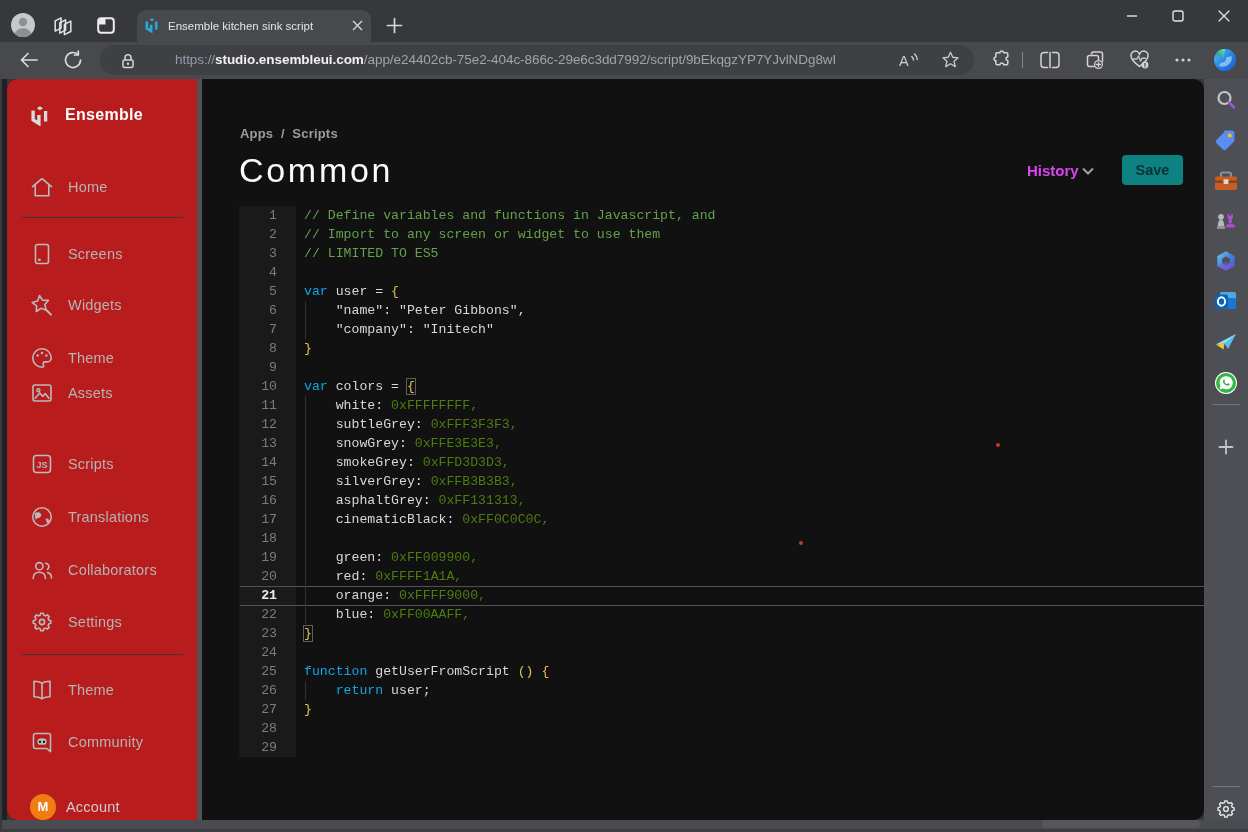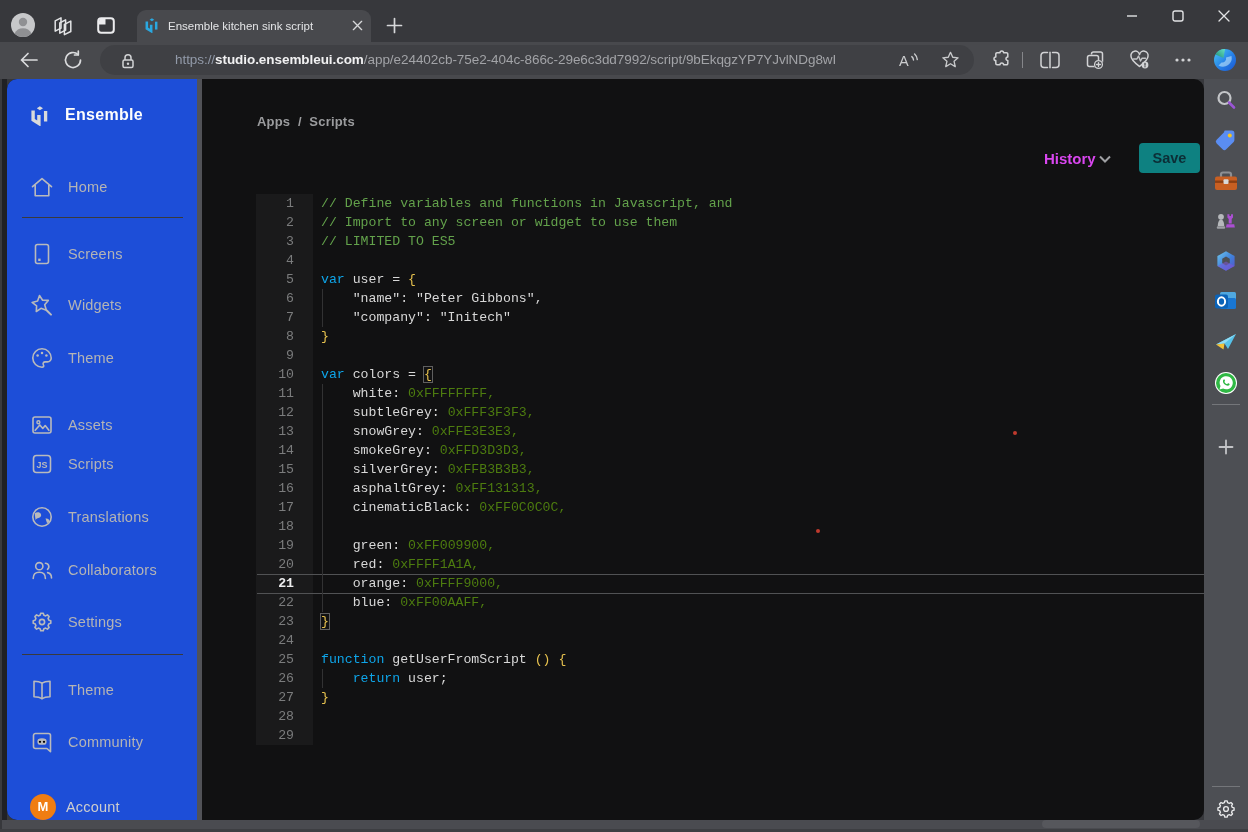--- a/index.html
+++ b/index.html
@@ -8,29 +8,29 @@
   #stage { position:relative; width:1248px; height:832px; }
   
   #titlebar { left:0; top:0; width:1248px; height:42px; background:#37383c; }
   #toolbar { left:0; top:42px; width:1248px; height:37px; background:#48494d; }
   #tab { left:137px; top:10px; width:234px; height:32px; background:#48494d; border-radius:9px 9px 0 0; }
   #tabtitle { left:31px; top:10px; font-size:11.5px; color:#e3e4e6; white-space:nowrap; }
   #urlpill { left:100px; top:45px; width:874px; height:30px; background:#3f4044; border-radius:15px; }
   .urltxt { font-size:13.5px; letter-spacing:-.06px; white-space:nowrap; color:#a2a3a7;margin-left:25px; }
   
   #webview { left:7px; top:79px; width:1197px; height:741px; background:#111112; border-radius:10px; overflow:hidden; }
-  #appside { left:0; top:0; width:190px; height:741px; background:#1d4ed8; }
+  #appside { left:0; top:0; width:190px; height:741px; background:#b91c1c; }
   .navdiv { position:absolute; left:15px; width:161px; height:1px; background:#3a3a3c; }
   #scrollstrip { left:190px; top:0; width:5px; height:741px; background:#515257; }
 
   .nav { position:absolute; left:23px; display:flex; align-items:center; height:28px; }
   .nav svg { flex:0 0 auto; }
   .nav .lab { margin-left:14px; font-size:14.5px; color:#b4b4b5; letter-spacing:.2px; white-space:nowrap; }
   
-  #main { left:195px; top:0; width:1002px; height:741px;margin-left:17px; }
+  #main { left:195px; top:12px; width:1002px; height:741px; }
   #crumb { left:38px; top:35px; font-size:13px; font-weight:bold; color:#9b9c9e; letter-spacing:.2px; }
   #pagetitle { left:37px; top:60px; font-size:34px; font-weight:400; color:#fbfbfb; letter-spacing:2.7px; }
   #history { left:825px; top:71px; font-size:15px; font-weight:bold; color:#d946ef; }
   #savebtn { left:920px; top:64px; width:61px; height:30px; background:#0e8181; border-radius:4px; text-align:center; line-height:30px; font-size:14.5px; font-weight:bold; color:#0c2e36; }
   
   .mono { font-family:"Liberation Mono",monospace; font-size:13.2px; line-height:19px; white-space:pre; }
   #gutterbg { left:37px; top:115px; width:57px; height:551px; background:#1a1a1b; }
   #gutter { left:37px; top:115px; width:38px; text-align:right; color:#7b7c7d; }
   #code { left:102px; top:115px; color:#d8d8d8; }
   .cm { color:#63a24b; } 
@@ -185,21 +185,21 @@
         </div>
 <div class="nav" style="top:265px">
           <svg width="24" height="24" viewBox="0 0 24 24">
             <path d="M12 2.8 a9.2 9.2 0 1 0 0 18.4 c1.6 0 2.2-1.1 1.4-2.4 c-.8-1.3 0-2.9 1.7-2.9 h2.3 a3.9 3.9 0 0 0 3.8-4 A9.2 9.2 0 0 0 12 2.8 Z" fill="none" stroke="#b9babc" stroke-width="1.6" stroke-linecap="round" stroke-linejoin="round"></path>
             <circle cx="7.6" cy="9.4" r="1.25" fill="#b9babc"></circle>
             <circle cx="12" cy="6.9" r="1.25" fill="#b9babc"></circle>
             <circle cx="16.4" cy="9.4" r="1.25" fill="#b9babc"></circle>
           </svg>
           <span class="lab">Theme</span>
         </div>
-<div class="nav" style="top:332px">
+<div class="nav" style="top:300px">
           <svg width="24" height="24" viewBox="0 0 24 24">
             <rect x="3" y="4" width="18" height="16" rx="2" fill="none" stroke="#b9babc" stroke-width="1.6" stroke-linecap="round" stroke-linejoin="round"></rect>
             <circle cx="8.4" cy="9.2" r="1.5" stroke="#b9babc" stroke-width="1.4" fill="none"></circle>
             <path d="M5.2 17.3 L9.8 11.9 L12.8 15.4 L15.2 12.6 L18.9 17.3" fill="none" stroke="#b9babc" stroke-width="1.6" stroke-linecap="round" stroke-linejoin="round"></path>
           </svg>
           <span class="lab">Assets</span>
         </div>
 <div class="nav" style="top:371px">
           <svg width="24" height="24" viewBox="0 0 24 24">
             <rect x="3.5" y="3.5" width="17" height="17" rx="3" fill="none" stroke="#b9babc" stroke-width="1.6" stroke-linecap="round" stroke-linejoin="round"></rect>
@@ -249,20 +249,21 @@
           <span class="lab">Community</span>
         </div>
 <div class="nav" style="top:714px">
           <div style="width:26px;height:26px;border-radius:50%;background:#f07d12;color:#fff;font-size:13px;font-weight:bold;text-align:center;line-height:26px">M</div>
           <span class="lab" style="margin-left:10px;color:#cdcdce">Account</span>
         </div>
       </div>
     <div class="abs" id="scrollstrip"></div>
     <div class="abs" id="main">
       <div class="abs" id="crumb">Apps&nbsp; /&nbsp; Scripts</div>
+      <div class="abs" id="pagetitle">Common</div>
       <div class="abs" id="history">History</div>
       <svg class="abs" style="left:879px; top:75px;" width="14" height="10" viewBox="0 0 14 10">
           <path d="M2 2.5 L7 7.5 L12 2.5" fill="none" stroke="#9fa0a3" stroke-width="2"></path>
         </svg>
       <div class="abs" id="savebtn">Save</div>
       <div class="abs" id="gutterbg"></div>
       <div class="abs mono" id="gutter">1
 2
 3
 4

